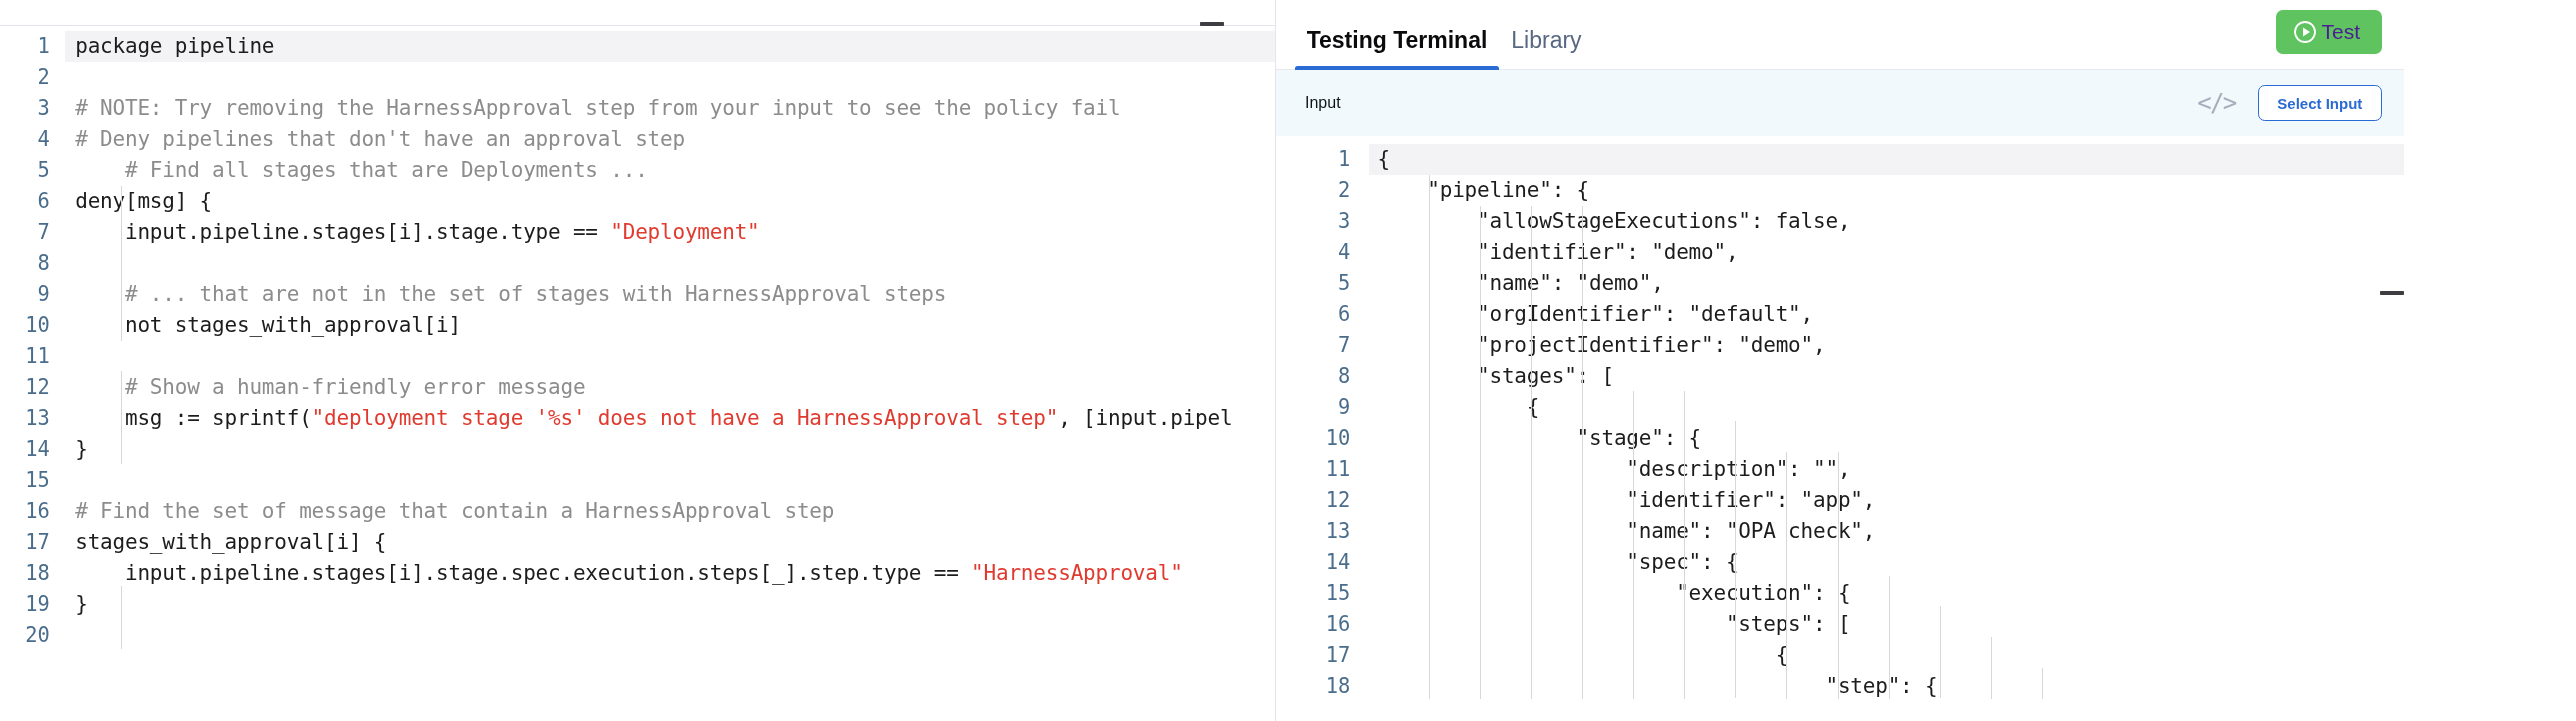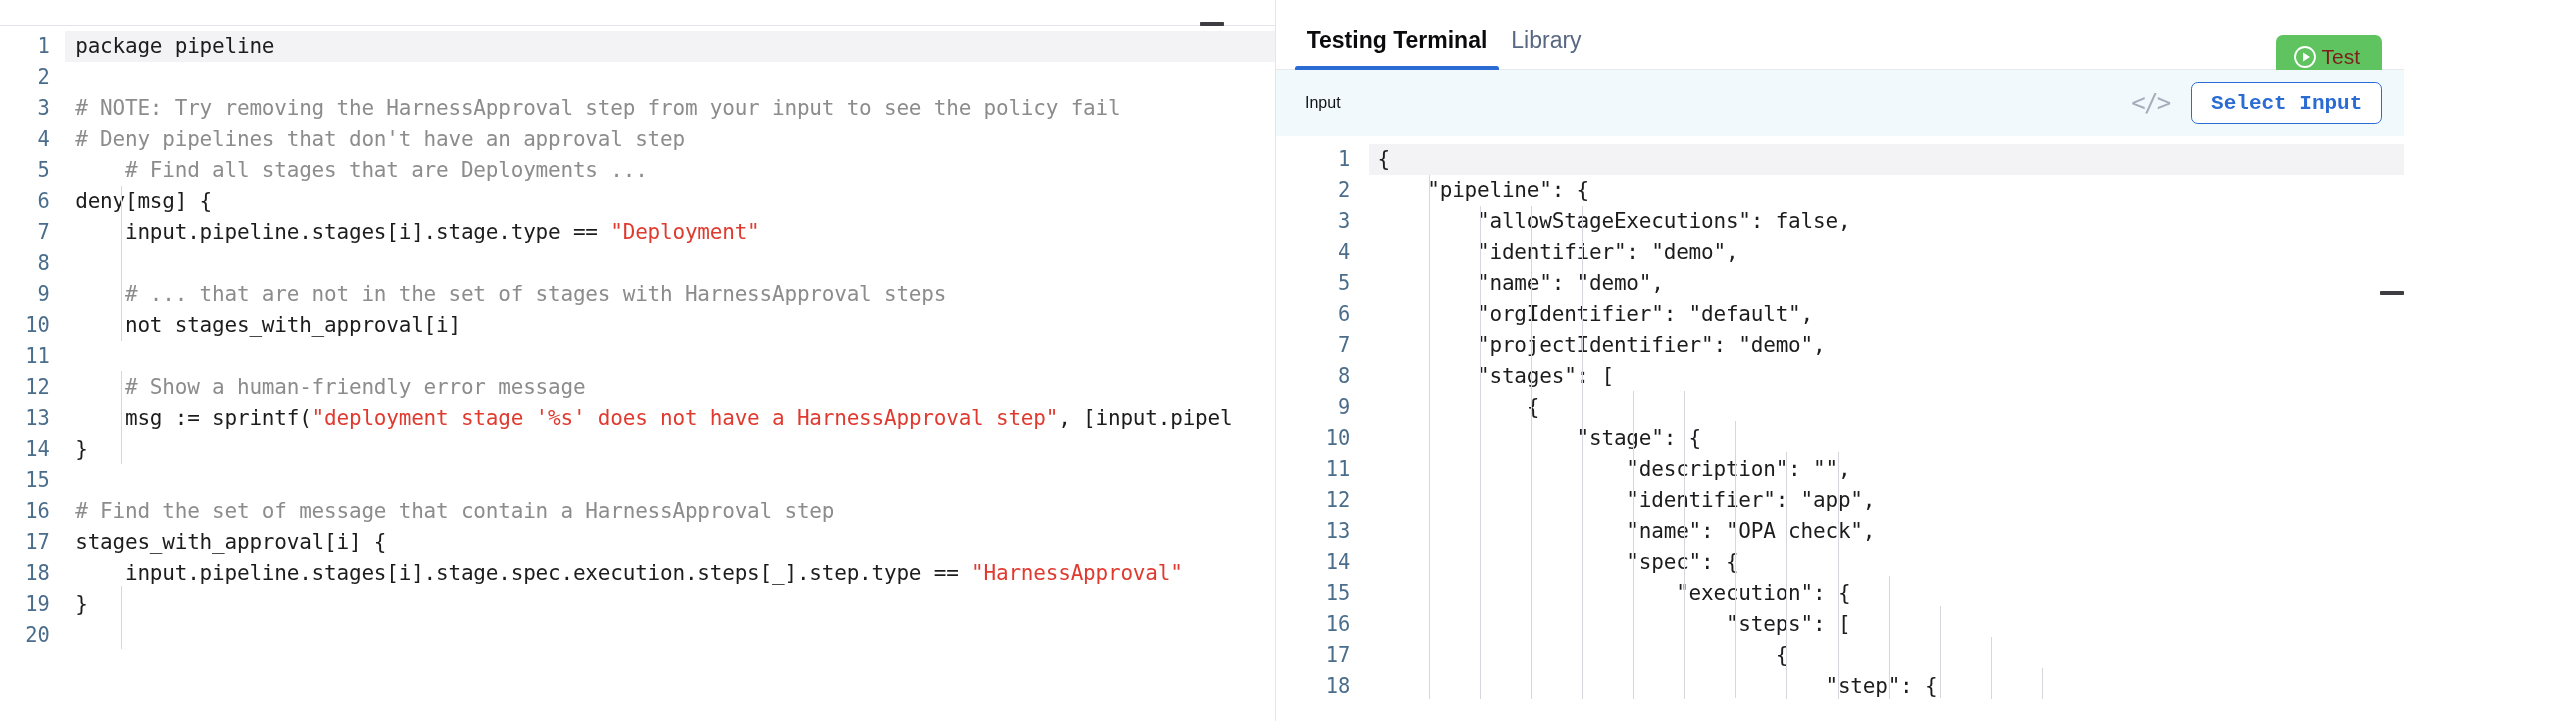--- a/index.html
+++ b/index.html
@@ -139,30 +139,29 @@
     background: #2b6bd4;
     border-radius: 2.5px 2.5px 0 0;
   }
   .test-btn {
     position: absolute;
     right: 22px;
     top: 10.2px;
     height: 44px;
     padding: 0 22px 0 17px;
     background: #5fc45f;
-    color: #7f1d1d;
+    color: #4c1d95;
     border: none;
     border-radius: 6.8px;
     font-size: 21px;
     display: flex;
     align-items: center;
     gap: 4px;
     cursor: pointer;
     font-family: "Liberation Sans", sans-serif;
-    margin-top: 25px;
   }
   .play-ico { width: 24px; height: 24px; flex: 0 0 24px; }
 
   .input-bar {
     height: 66px;
     flex: 0 0 66px;
     background: #f2f9fd;
     display: flex;
     align-items: center;
     padding: 0 22px 0 29px;
@@ -183,26 +182,26 @@
     font-family: "DejaVu Sans Mono", monospace;
     font-size: 24px;
     color: #a6adbb;
     cursor: pointer;
     letter-spacing: -1.7px;
   }
   .select-input-btn {
     border: 1.7px solid #2b6bd4;
     background: #ffffff;
     color: #2b6bd4;
-    font-size: 21px;
+    font-size: 15px;
     font-weight: bold;
     border-radius: 6.8px;
     padding: 8.5px 18.7px;
     cursor: pointer;
-    font-family: Liberation Mono, monospace;
+    font-family: Liberation Sans, sans-serif;
   }
   .json-area {
     flex: 1 1 auto;
     display: flex;
     position: relative;
     overflow: hidden;
     background: #ffffff;
     padding-top: 3.4px;
   }
   .json-gutter {

